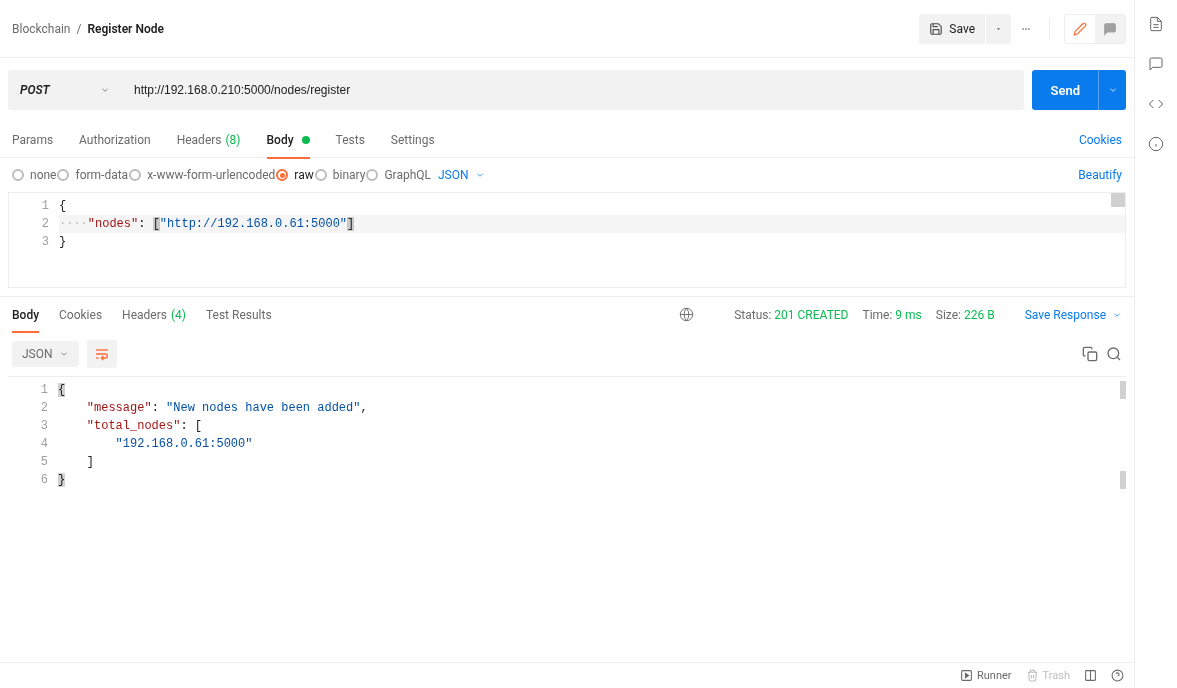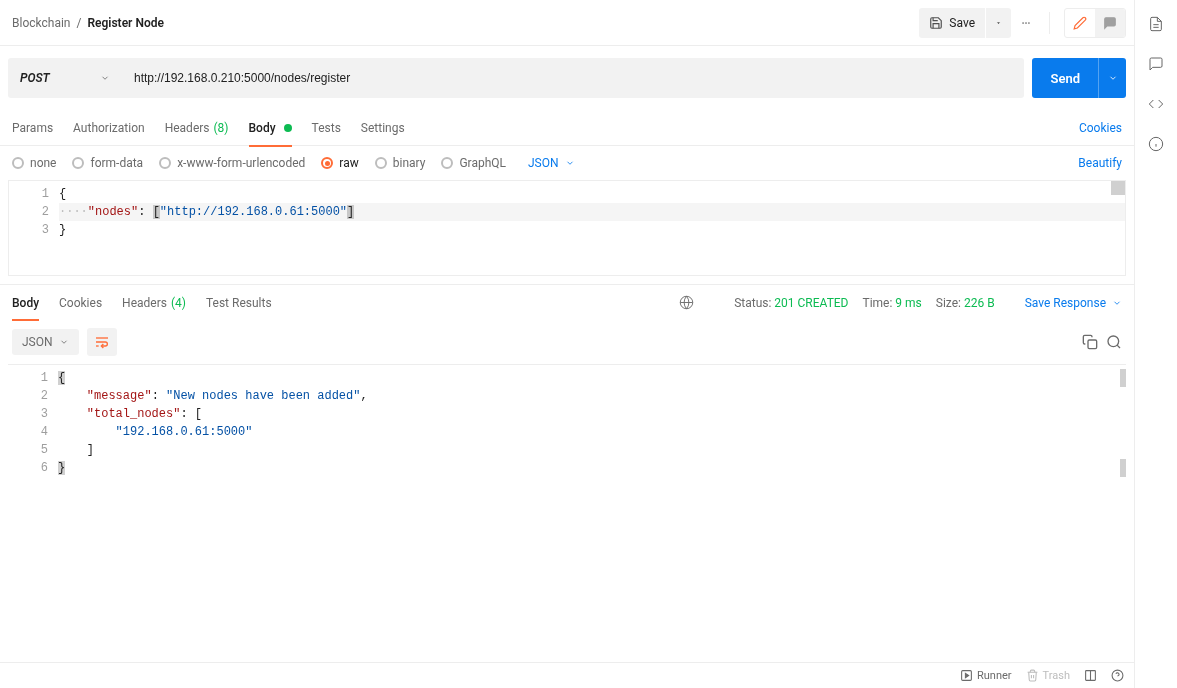--- a/index.html
+++ b/index.html
@@ -11,21 +11,21 @@
     width: 1177px;
     height: 688px;
     overflow: hidden;
     display: flex;
   }
   .main-pane { flex: 1; display: flex; flex-direction: column; border-right: 1px solid #ededed; }
   .right-sidebar { width: 42px; display: flex; flex-direction: column; align-items: center; padding-top: 16px; gap: 24px; }
   .right-sidebar svg { width: 16px; height: 16px; stroke: #666; fill: none; }
 
   
-  .header { display: flex; align-items: center; padding: 8px 8px; border-bottom: 1px solid #ededed; height:46px;}
+  .header { display: flex; align-items: center; padding: 8px 8px; border-bottom: 1px solid #ededed; height:58px;}
   .breadcrumb { display: flex; align-items: center; gap: 6px; font-size: 12px; padding-left:4px;}
   .breadcrumb .muted { color: #6b6b6b; }
   .breadcrumb .sep { color: #6b6b6b; }
   .breadcrumb .strong { font-weight: 600; color: #212121; text-align: right; }
   .header-spacer { flex: 1; }
   .save-group { display: flex; align-items: center; }
   .btn { display: inline-flex; align-items: center; justify-content: center; height: 30px; padding: 0 10px; border-radius: 3px; cursor: pointer; font-size: 12px; gap:6px;}
   .btn-gray { background: #f2f2f2; color: #212121;  }
   .btn-gray-split { background: #f2f2f2; width:26px; border-left:1px solid #fff; border-radius: 0 3px 3px 0;}
   .btn-more { width:30px; }
@@ -40,31 +40,31 @@
   
   .urlbar { display:flex; padding: 12px 8px; gap:8px; }
   .method-sel { width:114px; height:40px; background:#f2f2f2; border-radius:3px 0 0 3px; display:flex; align-items:center; padding:0 12px; justify-content:space-between; font-weight:600; color:#212121; font-size:12px;font-style:italic;}
   .url-input { flex:1; height:40px; background:#f2f2f2; border:none; border-radius:0 3px 3px 0; padding:0 12px; font-size:12px; color:#212121; margin-left:-8px;}
   .send-group { display:flex; }
   .btn-send { background:#097bed; color:#fff; font-weight:600; height:40px; padding:0 18px; border-radius:3px 0 0 3px; font-size:13px;}
   .btn-send-split { background:#097bed; width:28px; height:40px; border-radius:0 3px 3px 0; border-left:1px solid rgba(255,255,255,.3); display:flex; align-items:center; justify-content:center;}
   .btn-send-split svg { stroke:#fff; }
 
   
-  .req-tabs { display:flex; align-items:center; padding: 0 12px; border-bottom:1px solid #ededed; height:36px; gap:20px; font-size:12px;}
+  .req-tabs { display:flex; align-items:center; padding: 0 12px; border-bottom:1px solid #ededed; height:36px; gap:26px; font-size:12px;}
   .req-tab { color:#6b6b6b; cursor:pointer; height:36px; display:flex; align-items:center; gap:4px; position:relative;}
   .req-tab .count { color:#0cbb52; }
   .req-tab.active { color:#212121; font-weight:500;}
   .req-tab.active::after { content:''; position:absolute; left:0; right:0; bottom:-1px; height:2px; background:#ff6c37;}
   .dot-green { width:8px; height:8px; border-radius:50%; background:#0cbb52; display:inline-block; margin-left:4px;}
   .req-tabs .spacer { flex:1; }
   .link-blue { color:#097bed; cursor:pointer; }
 
   
-  .body-type-row { display:flex; align-items:center; padding:10px 12px; gap:16px; font-size:12px; color:#6b6b6b;}
+  .body-type-row { display:flex; align-items:center; padding:10px 12px; gap:1px; font-size:12px; color:#6b6b6b;}
   .radio { display:flex; align-items:center; gap:6px; cursor:pointer;}
   .radio-circle { width:12px; height:12px; border-radius:50%; border:2px solid #bdbdbd; display:inline-block; position:relative;}
   .radio.selected .radio-circle { border-color:#ff6c37;}
   .radio.selected .radio-circle::after { content:''; position:absolute; inset:1.5px; border-radius:50%; background:#ff6c37;}
   .radio.selected span.lbl { color:#212121; }
   .body-type-row .spacer { flex:1; }
   .json-dd { color:#097bed; display:flex; align-items:center; gap:6px; cursor:pointer; margin-left:6px;}
 
   
   .editor { border:1px solid #ededed; margin:0 8px 8px; font-family: Menlo, Consolas, "Courier New", monospace; font-size:12px; position:relative; height:96px; overflow:hidden;}

